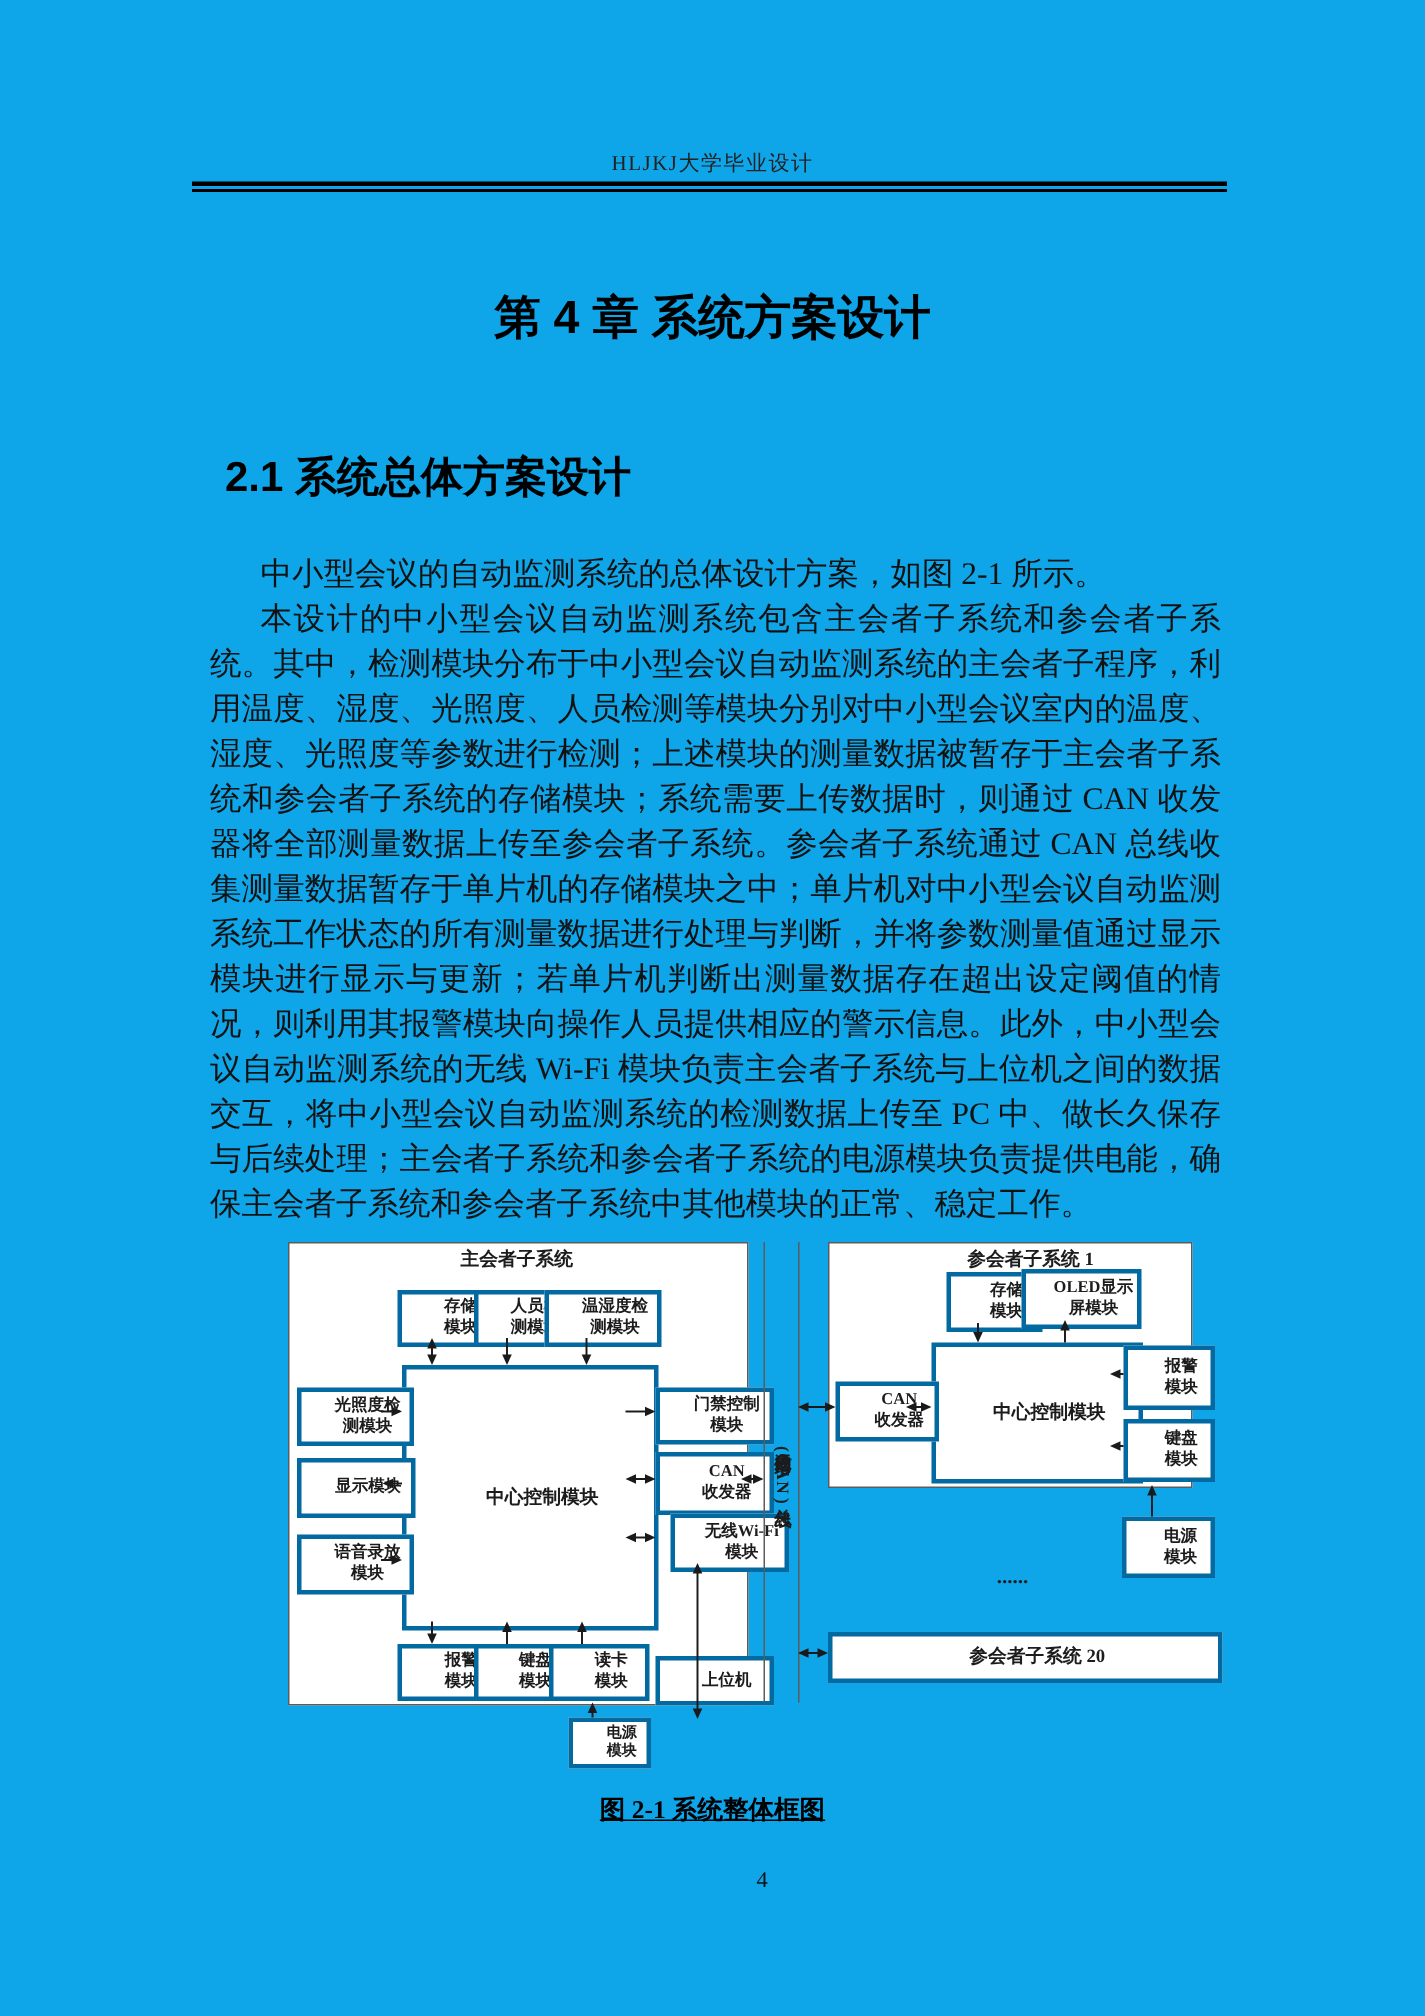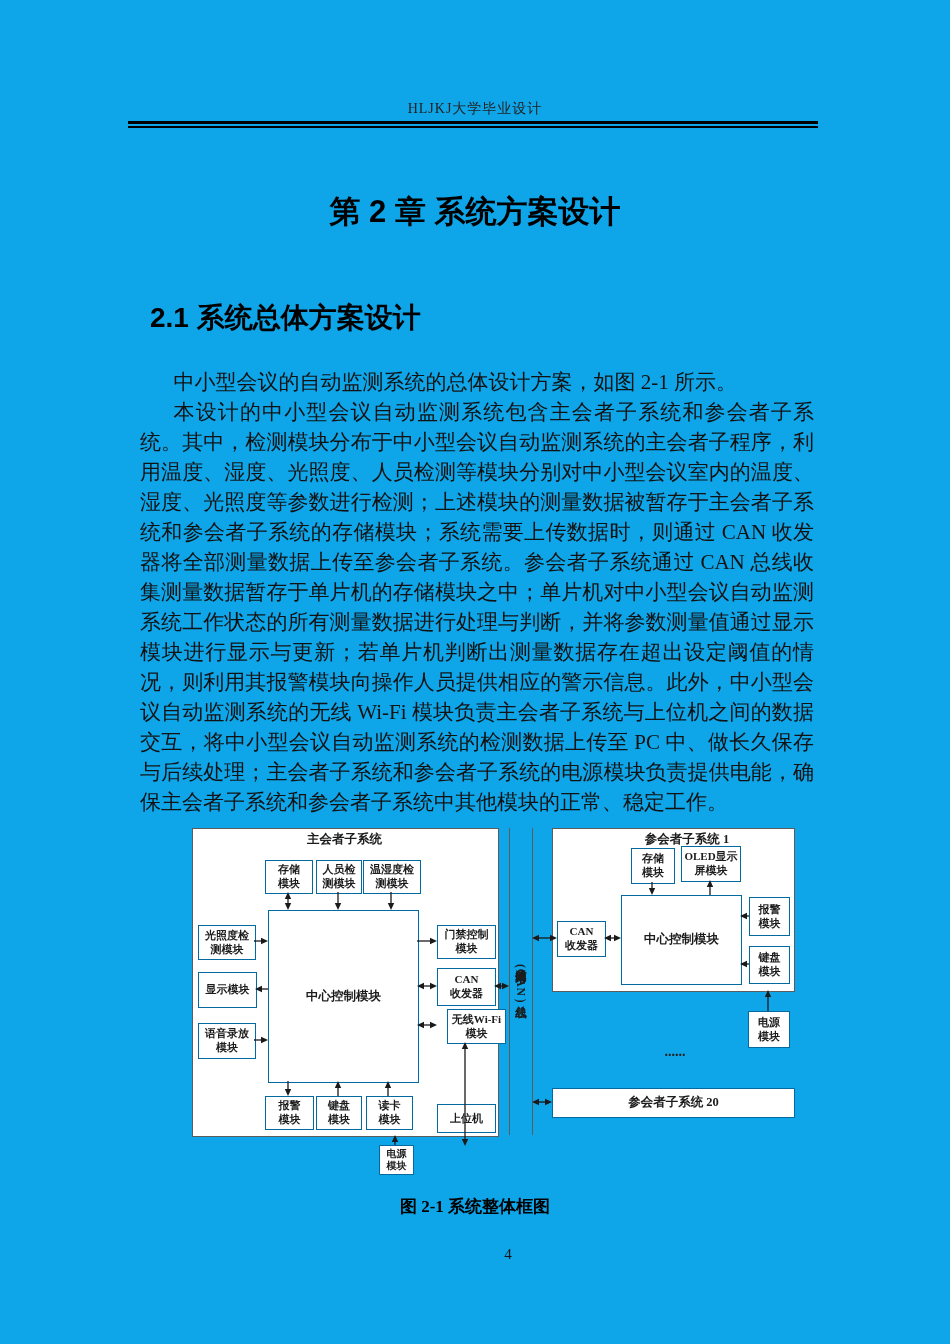--- a/index.html
+++ b/index.html
@@ -14,41 +14,41 @@
   
   #chapter-title{top:191px;left:0;right:0;text-align:center;font-size:31px;font-weight:bold;
                  font-family:"Liberation Sans","DejaVu Sans",sans-serif;color:#000;}
   #section-title{top:299px;left:150px;font-size:28px;font-weight:bold;
                  font-family:"Liberation Sans","DejaVu Sans",sans-serif;color:#000;}
   
   #body-text{top:367px;left:140px;width:674px;font-size:21px;line-height:30px;text-align:justify;color:#121212;}
   #body-text p{margin:0;text-indent:1.6em;}
   
   .frame{border:1px solid #5c5c5c;background:#fff;}
-  .dbox{border:1px solid #0369a1;background:#fff;display:flex;align-items:center;justify-content:center;
-        text-align:center;font-size:11px;font-weight:bold;line-height:1.25;white-space:pre-line;color:#1c1c1c;}
+  .dbox{border:3px solid #0369a1;background:#fff;display:flex;align-items:center;justify-content:center;
+        text-align:center;font-size:11px;font-weight:bold;line-height:1.25;white-space:pre-line;color:#1c1c1c;padding-left:16px;}
   .sub-title{text-align:center;font-size:12.5px;font-weight:bold;color:#1c1c1c;}
   .busline{width:1px;background:#5c5c5c;}
   #bus-label{left:508px;top:828px;width:25px;height:307px;display:flex;align-items:center;justify-content:center;
              writing-mode:vertical-rl;font-size:11.5px;font-weight:bold;letter-spacing:1px;color:#1c1c1c;}
   #ellipsis{left:640px;top:1044px;width:70px;text-align:center;font-size:14px;font-weight:bold;color:#1c1c1c;}
-  #fig-caption{top:1195px;left:0;right:0;text-align:center;font-size:17px;font-weight:bold;color:#000;}
+  #fig-caption{top:1195px;left:0;right:0;text-align:center;font-size:17px;font-weight:bold;color:#000;text-decoration:underline;}
   #page-num{top:1246px;left:478px;width:60px;text-align:center;font-size:15px;}
   #arrow-layer{left:0;top:0;width:950px;height:1344px;pointer-events:none;}
 </style>
 </head>
 <body>
 
 <div id="page">
 
   <div class="abs" id="header-text">HLJKJ大学毕业设计</div>
   <div class="abs rule" id="rule-top"></div>
   <div class="abs rule" id="rule-bottom"></div>
 
-  <div class="abs" id="chapter-title">第 2 章  系统方案设计</div>
+  <div class="abs" id="chapter-title">第 4 章  系统方案设计</div>
   <div class="abs" id="section-title">2.1  系统总体方案设计</div>
 
   <div class="abs" id="body-text">
     <p>中小型会议的自动监测系统的总体设计方案，如图 2-1 所示。</p>
     <p>本设计的中小型会议自动监测系统包含主会者子系统和参会者子系统。其中，检测模块分布于中小型会议自动监测系统的主会者子程序，利用温度、湿度、光照度、人员检测等模块分别对中小型会议室内的温度、湿度、光照度等参数进行检测；上述模块的测量数据被暂存于主会者子系统和参会者子系统的存储模块；系统需要上传数据时，则通过 CAN 收发器将全部测量数据上传至参会者子系统。参会者子系统通过 CAN 总线收集测量数据暂存于单片机的存储模块之中；单片机对中小型会议自动监测系统工作状态的所有测量数据进行处理与判断，并将参数测量值通过显示模块进行显示与更新；若单片机判断出测量数据存在超出设定阈值的情况，则利用其报警模块向操作人员提供相应的警示信息。此外，中小型会议自动监测系统的无线 Wi-Fi 模块负责主会者子系统与上位机之间的数据交互，将中小型会议自动监测系统的检测数据上传至 PC 中、做长久保存与后续处理；主会者子系统和参会者子系统的电源模块负责提供电能，确保主会者子系统和参会者子系统中其他模块的正常、稳定工作。</p>
   </div>
 
   <div class="abs frame" style="left:192px;top:828px;width:305px;height:307px;"></div>
   <div class="abs sub-title" style="left:192px;top:831px;width:305px;">主会者子系统</div>
 

